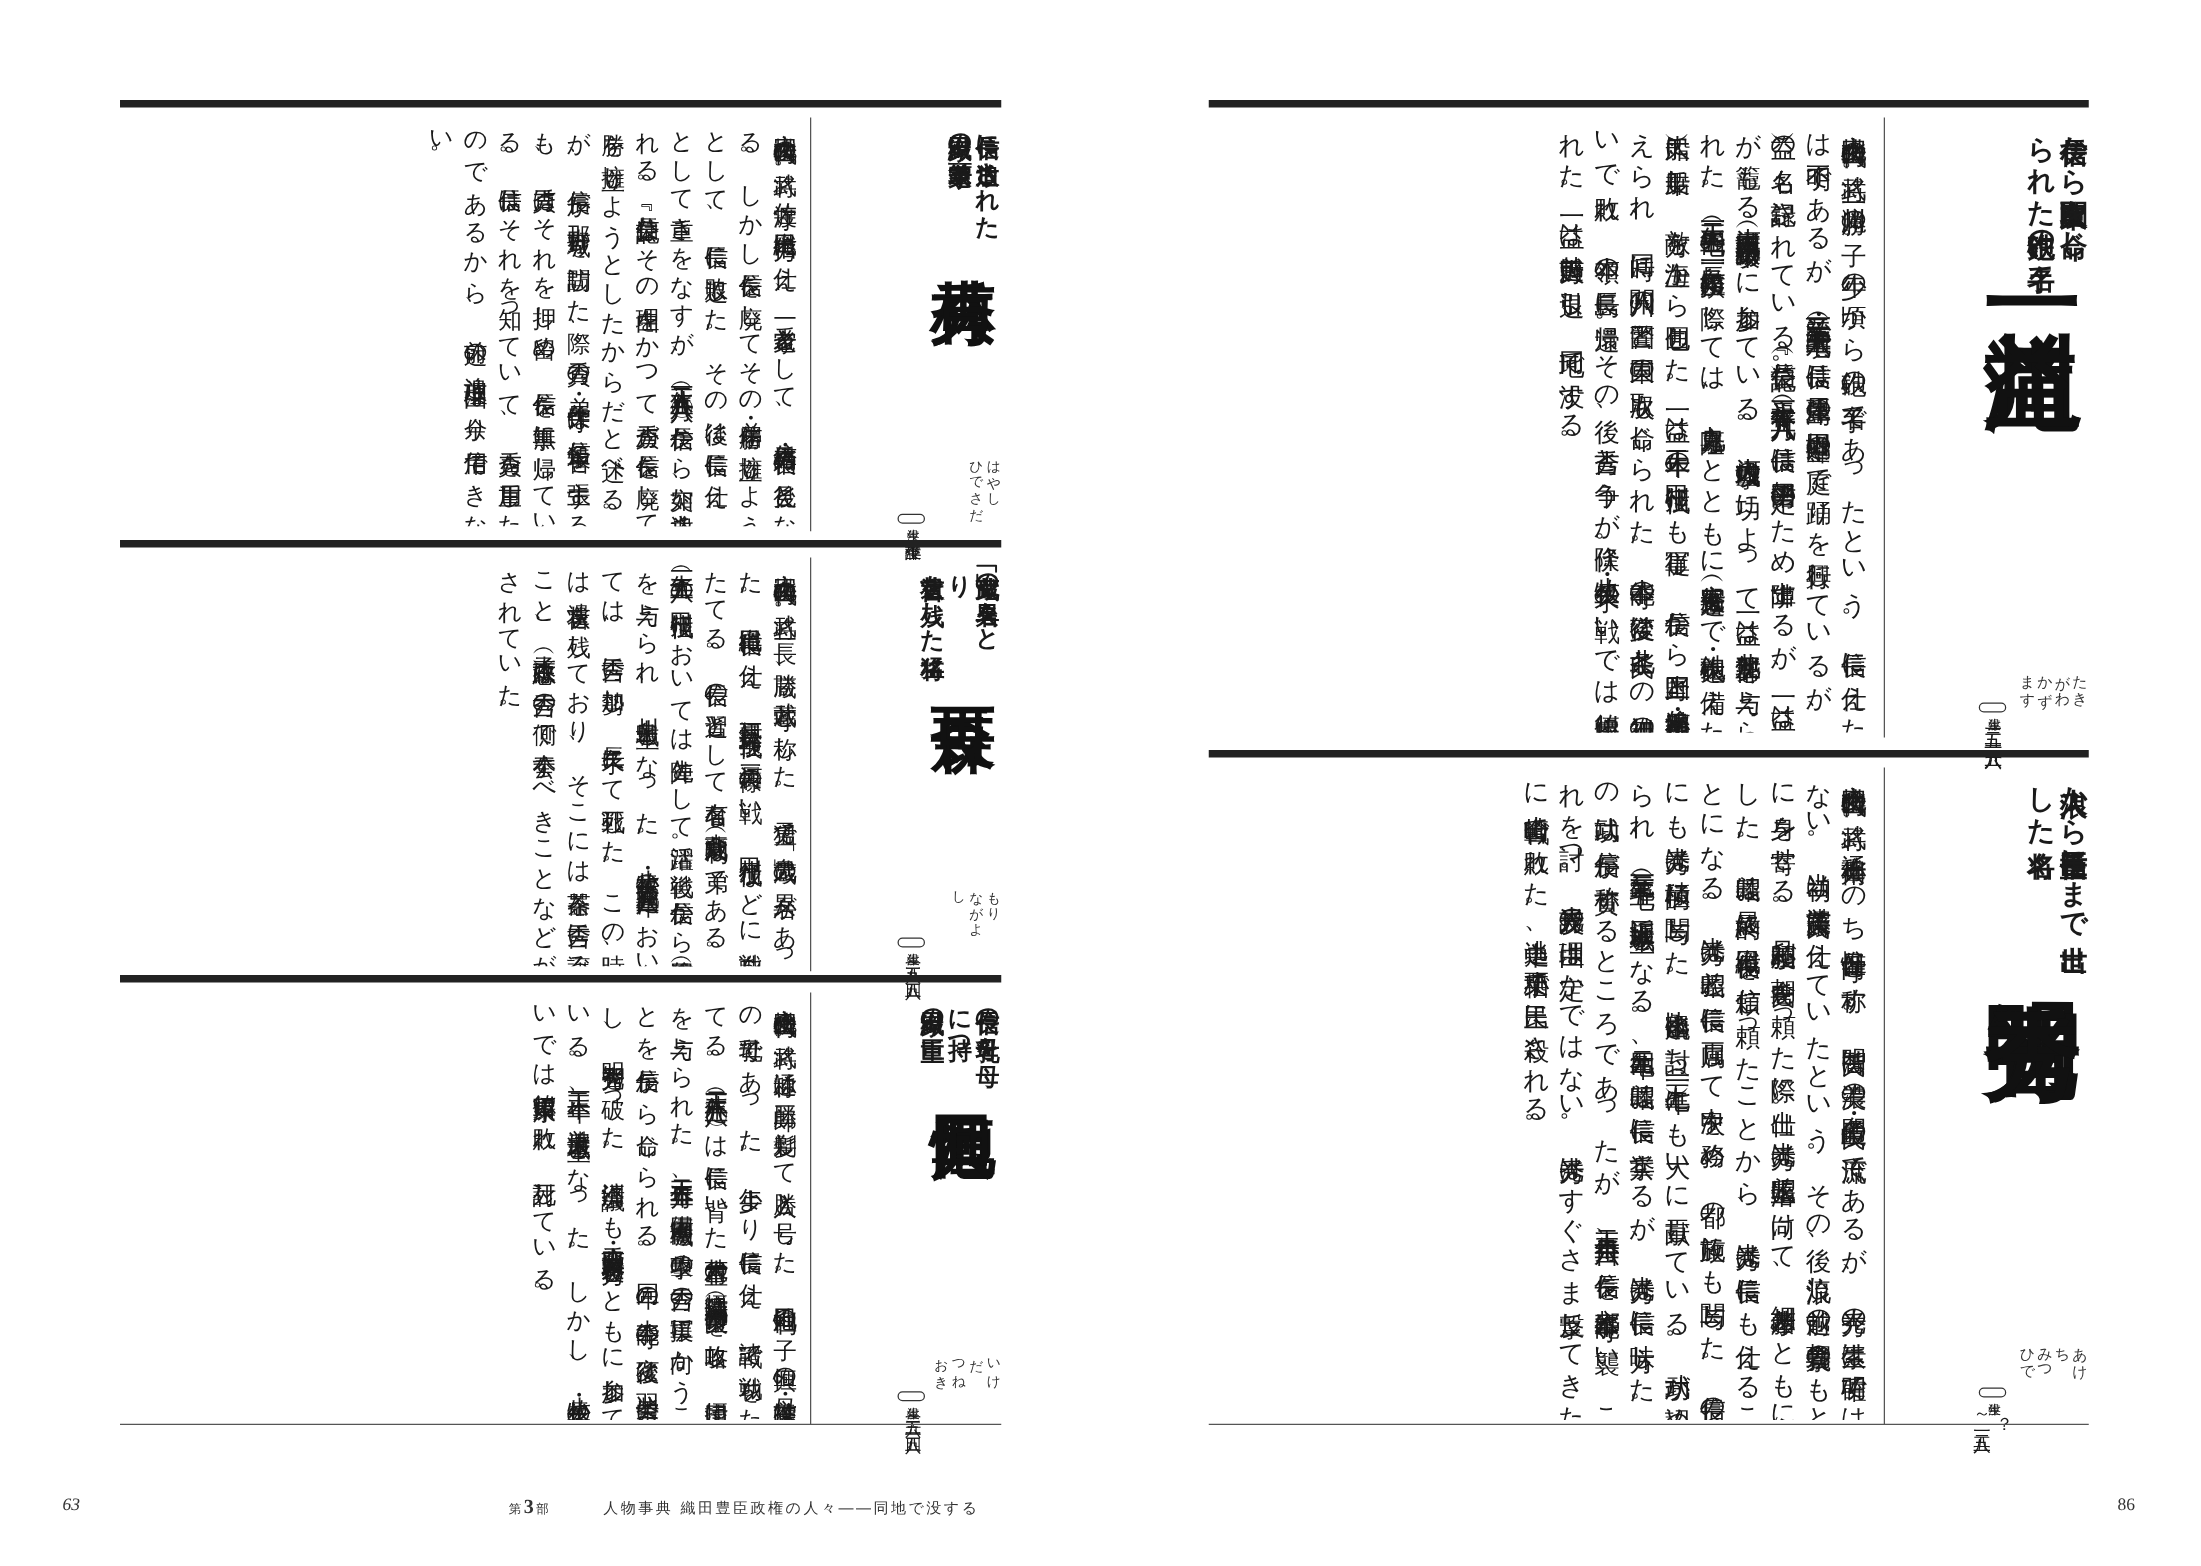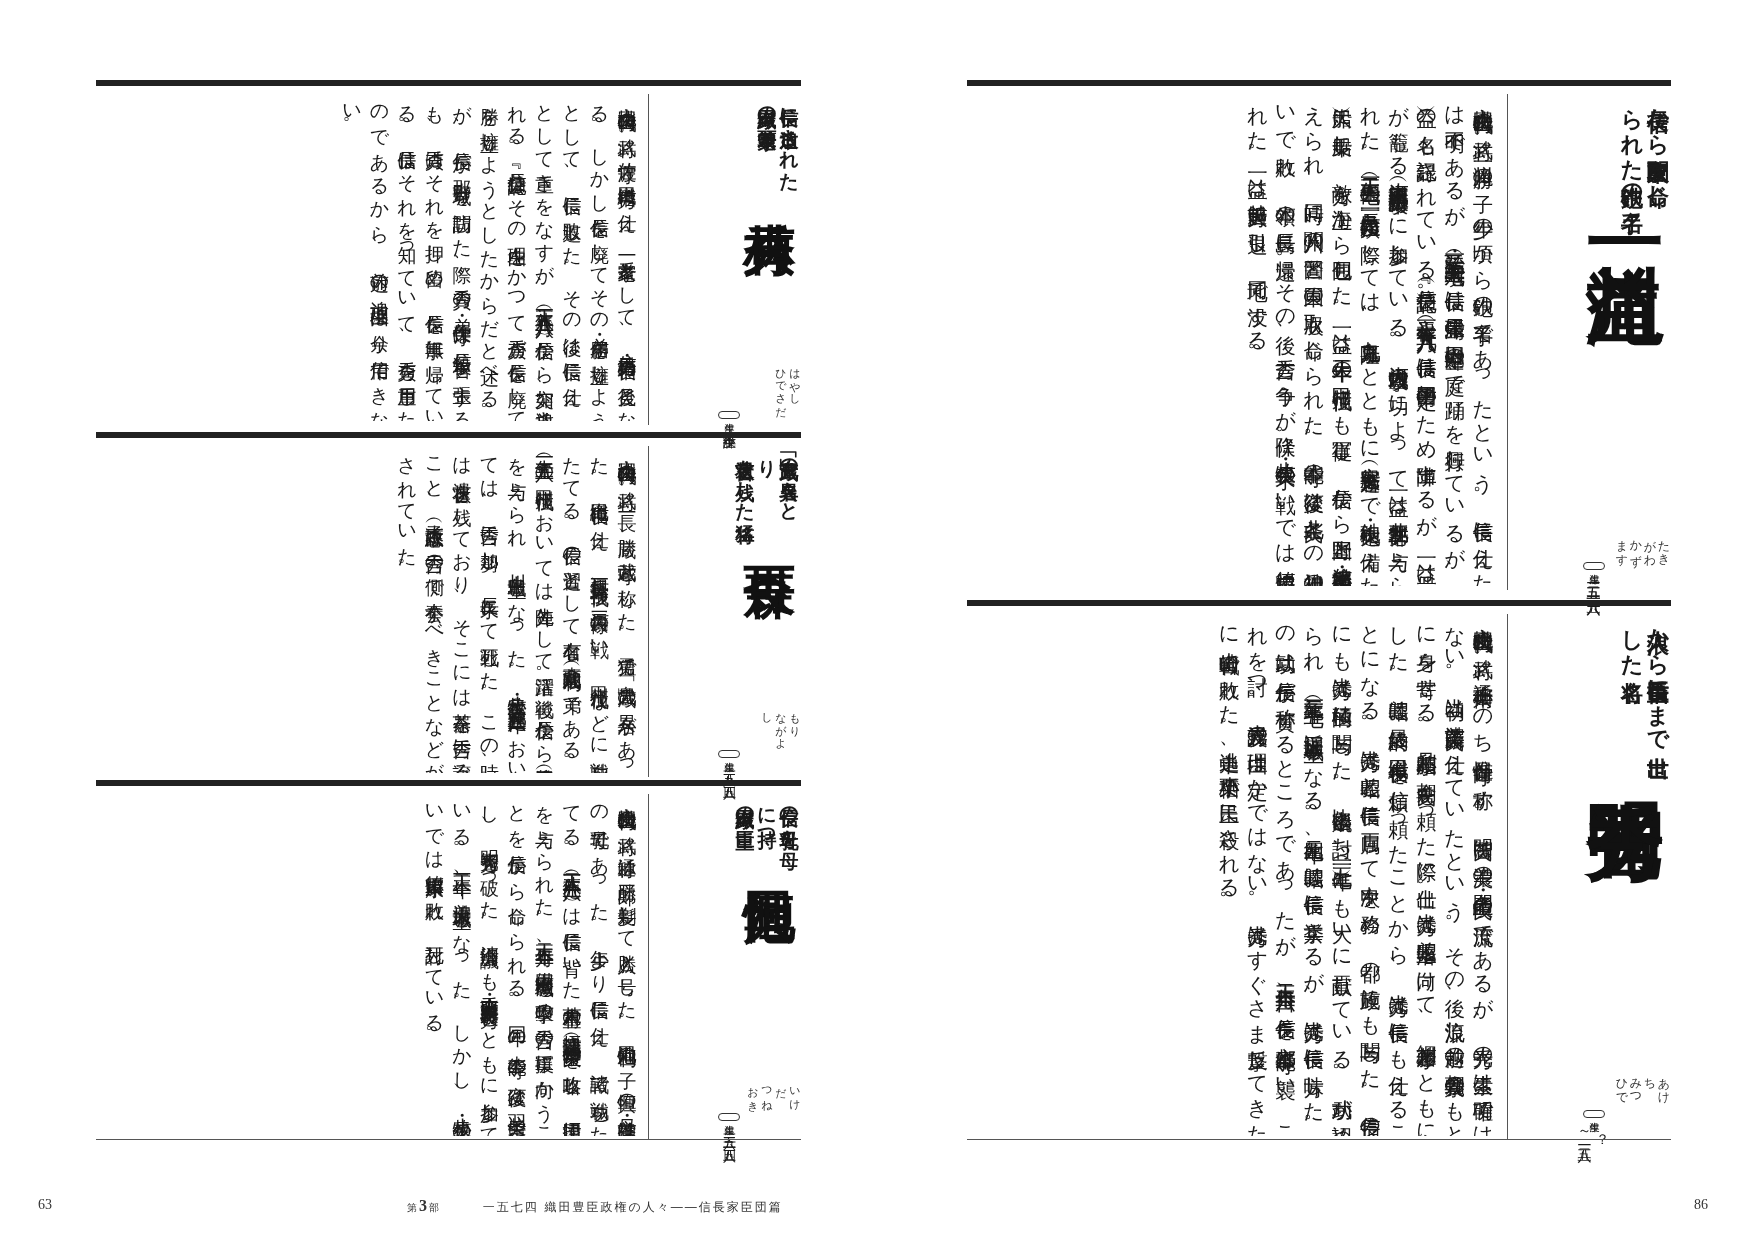--- a/index.html
+++ b/index.html
@@ -123,19 +123,19 @@
     <div class="life" style="font-size:13px;">
       <span class="badge">生没年</span>
       <span>一五三六～一五八四</span>
     </div>
   </div>
   <div class="sep" style="right:152px;"></div>
   <div class="body" style="width:545px; left:0; font-size:19px; line-height:27.5px;">安土桃山時代の武将。通称は勝三郎、剃髪して勝入と号した。池田恒利の子。恒興の母・養徳院は織田信長の乳母であった。年少より信長に仕え、諸戦で戦功をたてる。天正八年（一五八〇）には信長に背いた荒木村重の摂津花隈城（神戸市中央区）を攻略し、摂津国に領地を与えられた。天正十年五月、備中国高松城を攻撃中の秀吉の援軍に向かうことを信長から命じられる。同年の本能寺の変後は羽柴秀吉に味方し、明智光秀を破った。清洲会議にも秀吉・柴田勝家・丹羽長秀とともに参加している。天正十一年、美濃大垣城主となった。しかし、小牧・長久手の戦いでは徳川家康軍に敗れ、討死している。</div>
   <div class="bottomline"></div>
 </div>
 
-<div class="footer-num" style="left:38px;">63</div>
+<div class="footer-num" style="left:50px;font-style:italic;">63</div>
 <div class="footer-title">
   <span style="font-size:10px;">第</span><b>3</b><span style="font-size:10px;">部</span>
   <span style="display:inline-block; width:30px;"></span>
-  <span>一五七四 織田豊臣政権の人々――信長家臣団篇</span>
+  <span>人物事典 織田豊臣政権の人々――同地で没する</span>
 </div>
 <div class="footer-num" style="left:1694px;">86</div>
 
 </body></html>

